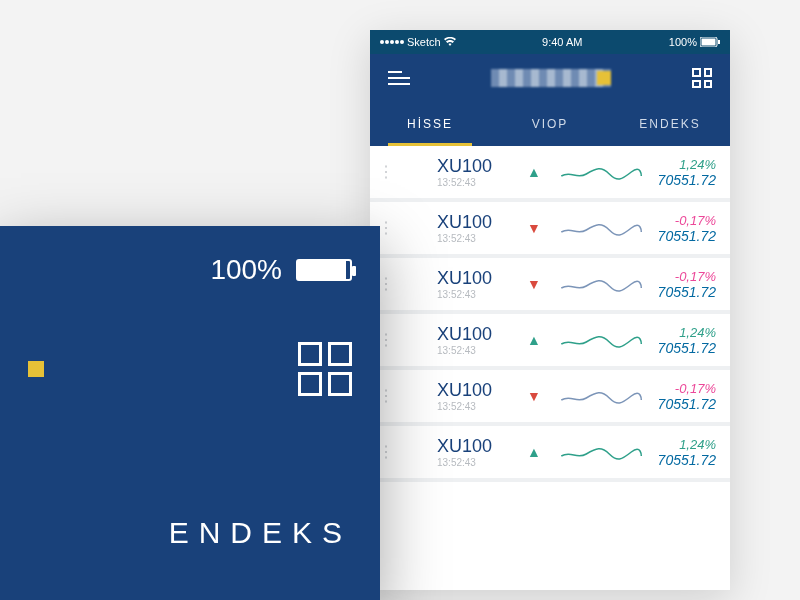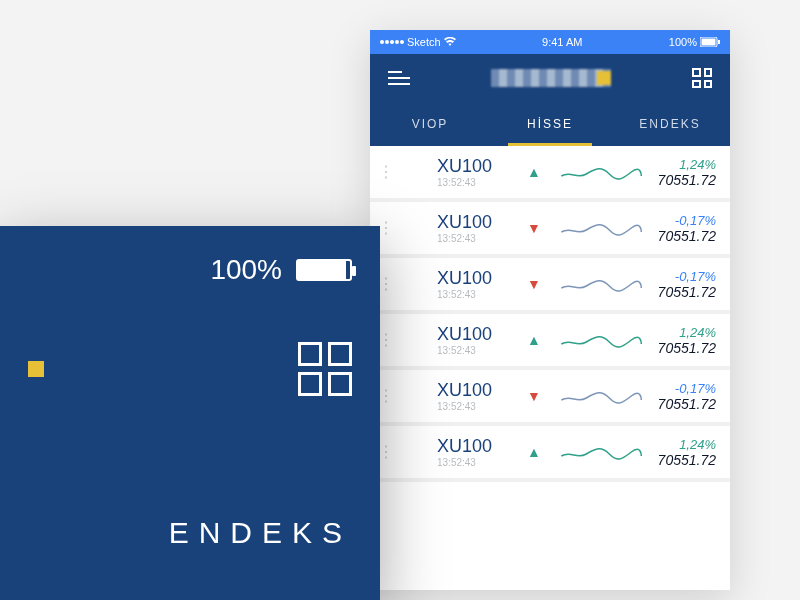--- a/index.html
+++ b/index.html
@@ -14,21 +14,21 @@
   .phone {
     position: absolute;
     top: 30px; left: 370px;
     width: 360px; height: 560px;
     background: #fff;
     box-shadow: 0 10px 40px rgba(0,0,0,0.15);
   }
 
   .statusbar {
     height: 24px;
-    background: #3b82f6;
+    background: #0c4a6e;
     color: #fff;
     display: flex; align-items: center;
     font-size: 11px;
     padding: 0 10px;
     justify-content: space-between;
   }
   .status-left { display:flex; align-items:center; gap:3px; }
   .dots { display:flex; gap:1px; }
   .dots span { width:4px;height:4px;border-radius:50%;background:#fff;display:inline-block; }
   .wifi-icon { width:12px;height:10px; }
@@ -82,22 +82,22 @@
   .sym { flex:0 0 76px;margin-left:39px; }
   .sym-name { color:#19417a; font-size:18px; font-weight:400; }
   .sym-time { color:#b7bbc0; font-size:10px; }
   .arrow { flex:0 0 22px; text-align:center; font-size:14px; }
   .arrow.up { color:#2fa08a; }
   .arrow.down { color:#d94a3e; }
   .spark { flex:1; height:24px; }
   .nums { text-align:right;font-style:italic; }
   .pct { font-size:13px; }
   .pct.up { color:#2fa08a; }
-  .pct.down { color:#3b82f6; }
-  .val { color:#0f172a; font-size:14px; }
+  .pct.down { color:#ec4899; }
+  .val { color:#0369a1; font-size:14px; }
 
   
   .zoom {
     position:absolute;
     left:0; top:226px;
     width:380px; height:380px;
     background:#19417a;
     box-shadow: 0 20px 60px rgba(0,0,0,0.35);
     color:#fff;
     padding: 28px 28px 0 28px;
@@ -137,21 +137,21 @@
           <span></span>
           <span></span>
           <span></span>
           <span></span>
       </span>
       <span>Sketch</span>
       <svg class="wifi-icon" viewBox="0 0 12 10">
           <path fill="#fff" d="M6 9L7.5 7C6.7 6.4 5.3 6.4 4.5 7zM2 4.5 3.4 6C4.9 4.7 7.1 4.7 8.6 6L10 4.5C7.8 2.5 4.2 2.5 2 4.5zM0 2 1.3 3.4C4 1 8 1 10.7 3.4L12 2C8.7-0.9 3.3-0.9 0 2z"></path>
         </svg>
     </div>
-    <span>9:41 AM</span>
+    <span>9:40 AM</span>
     <div class="status-left">
       <span>100%</span>
       <svg width="20" height="10">
           <rect x="0" y="0" width="17" height="10" rx="2" fill="none" stroke="#fff"></rect>
           <rect x="1.5" y="1.5" width="14" height="7" fill="#fff"></rect>
           <rect x="18" y="3" width="2" height="4" fill="#fff"></rect>
         </svg>
     </div>
   </div>
 
@@ -164,22 +164,22 @@
     <div class="brand-blur"></div>
     <div class="grid-icon">
         <span></span>
         <span></span>
         <span></span>
         <span></span>
       </div>
   </div>
 
   <div class="tabs">
+    <div class="tab active">HİSSE</div>
     <div class="tab">VIOP</div>
-    <div class="tab active">HİSSE</div>
     <div class="tab">ENDEKS</div>
   </div>
 
   <div class="list">
   <div class="row">
     <div class="drag">⋮</div>
     <div class="sym">
       <div class="sym-name">XU100</div>
       <div class="sym-time">13:52:43</div>
     </div>

